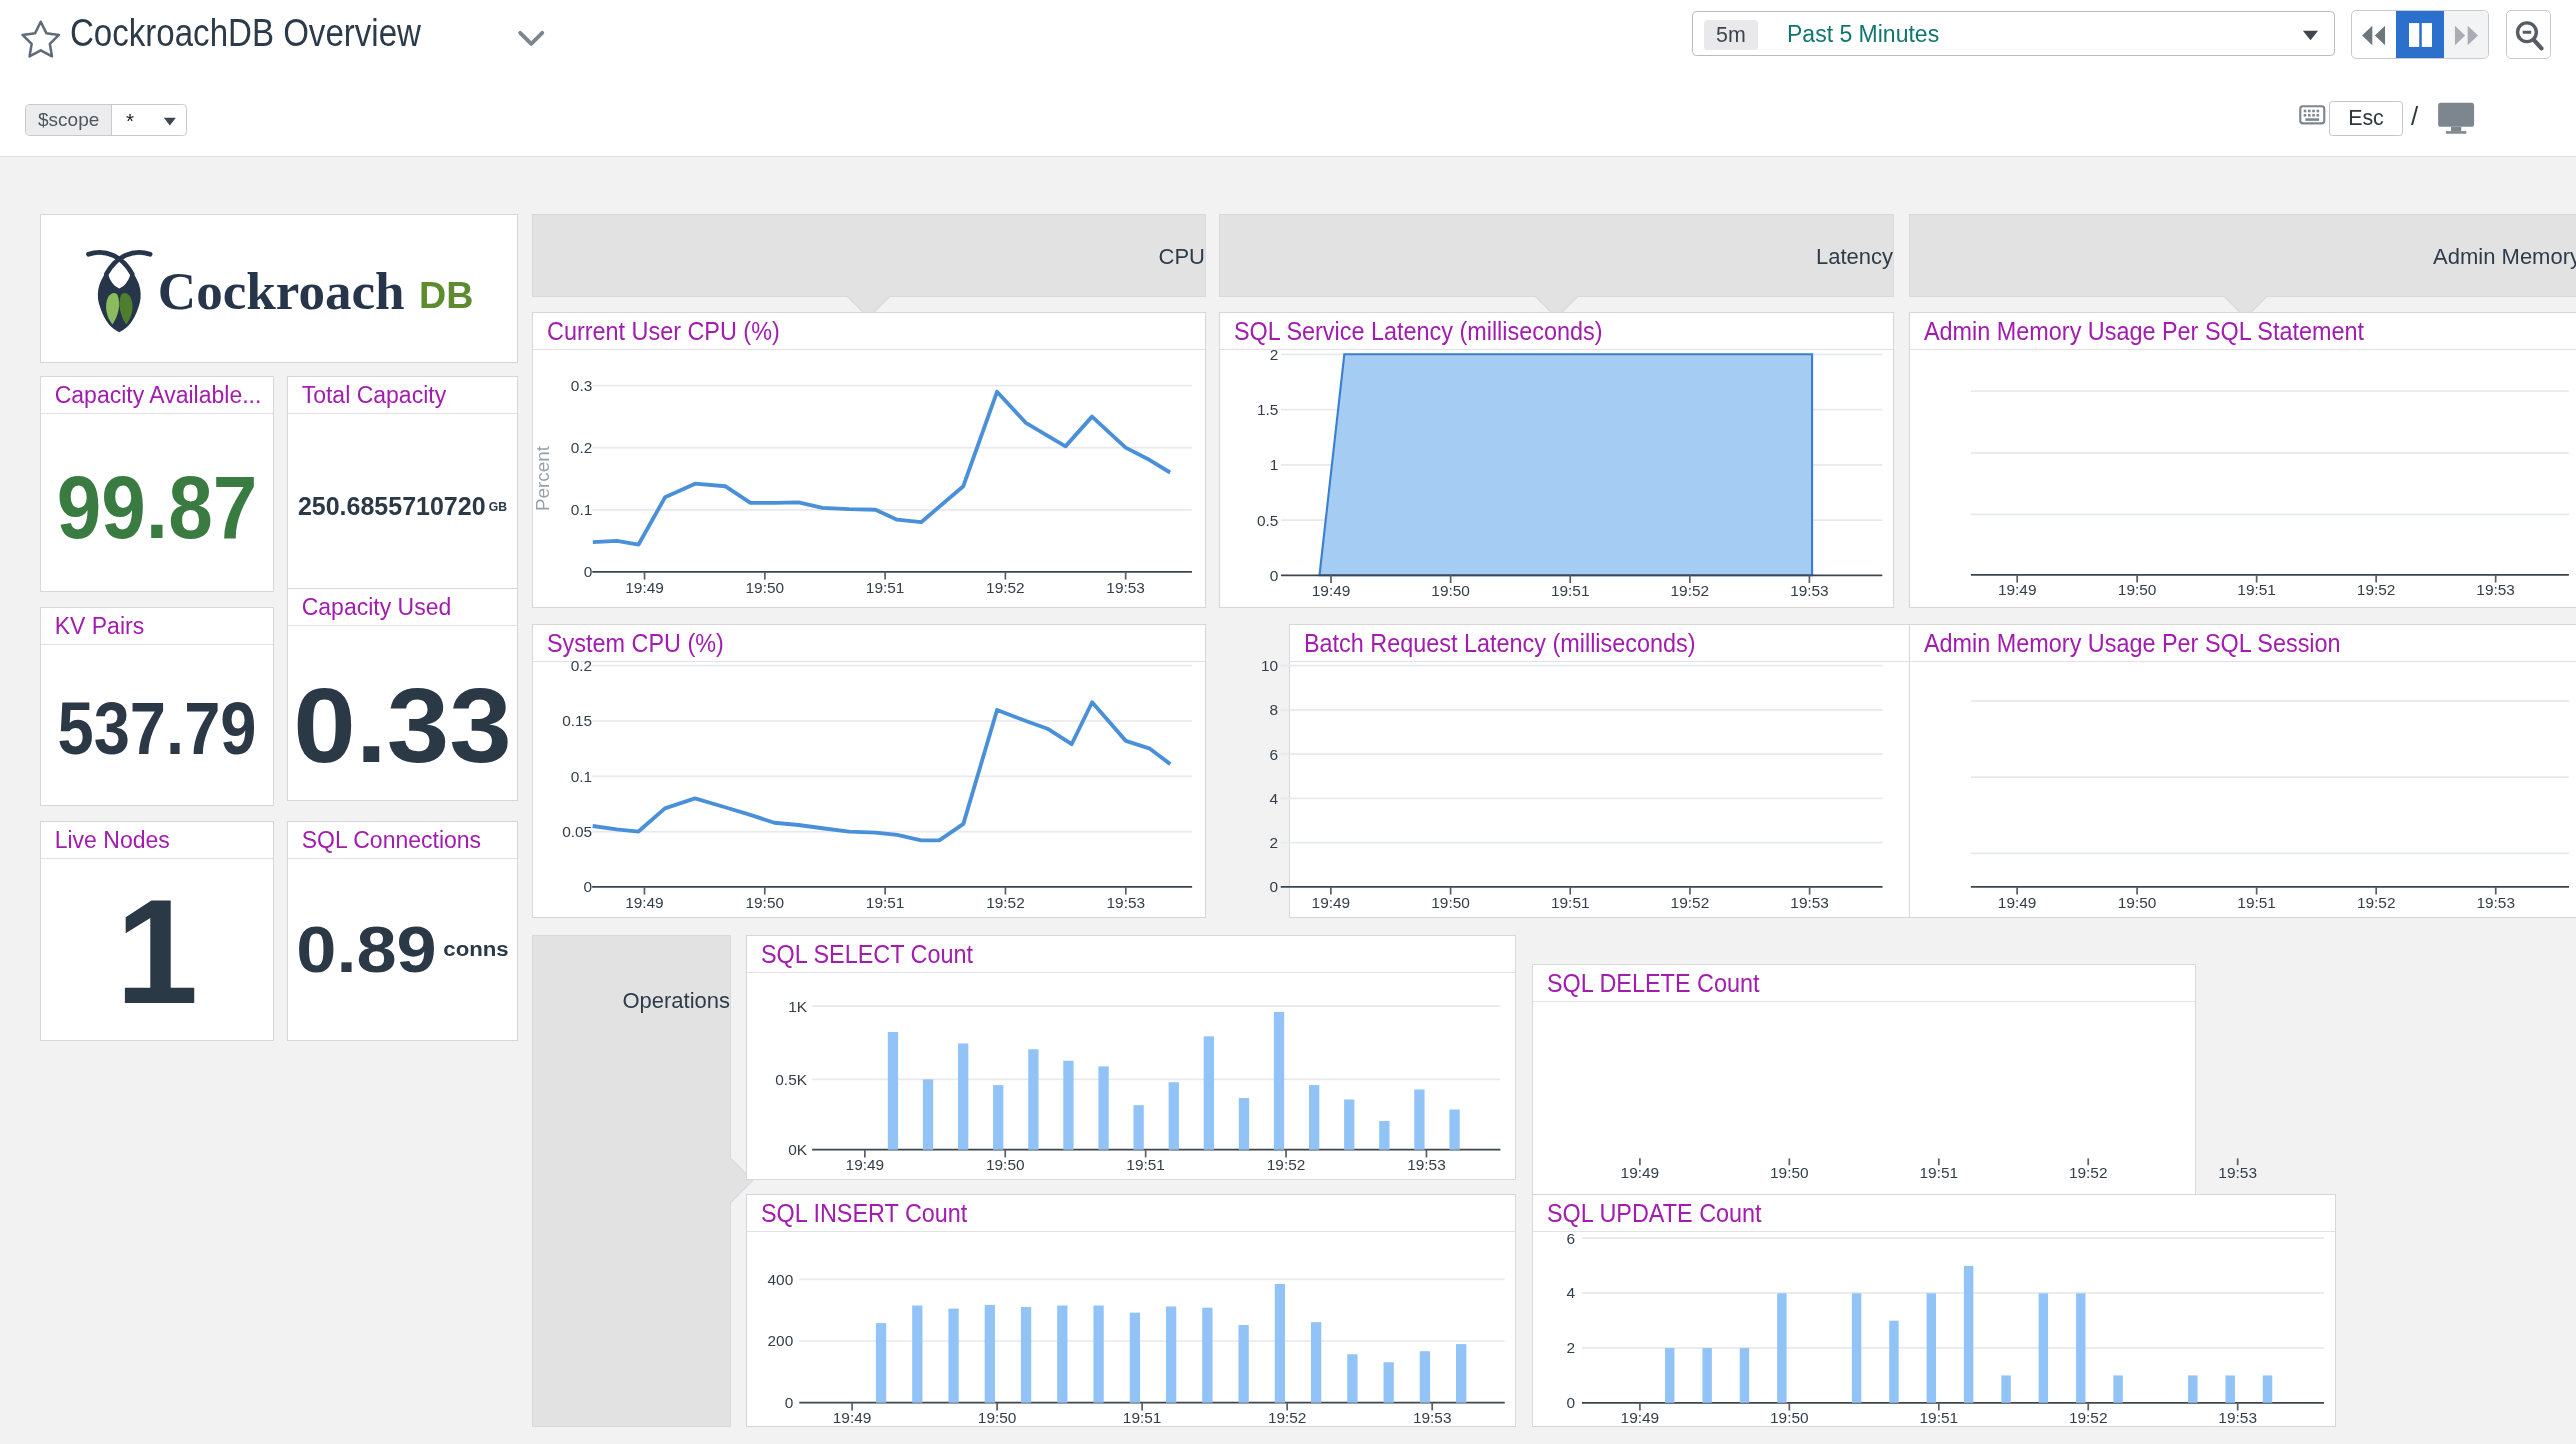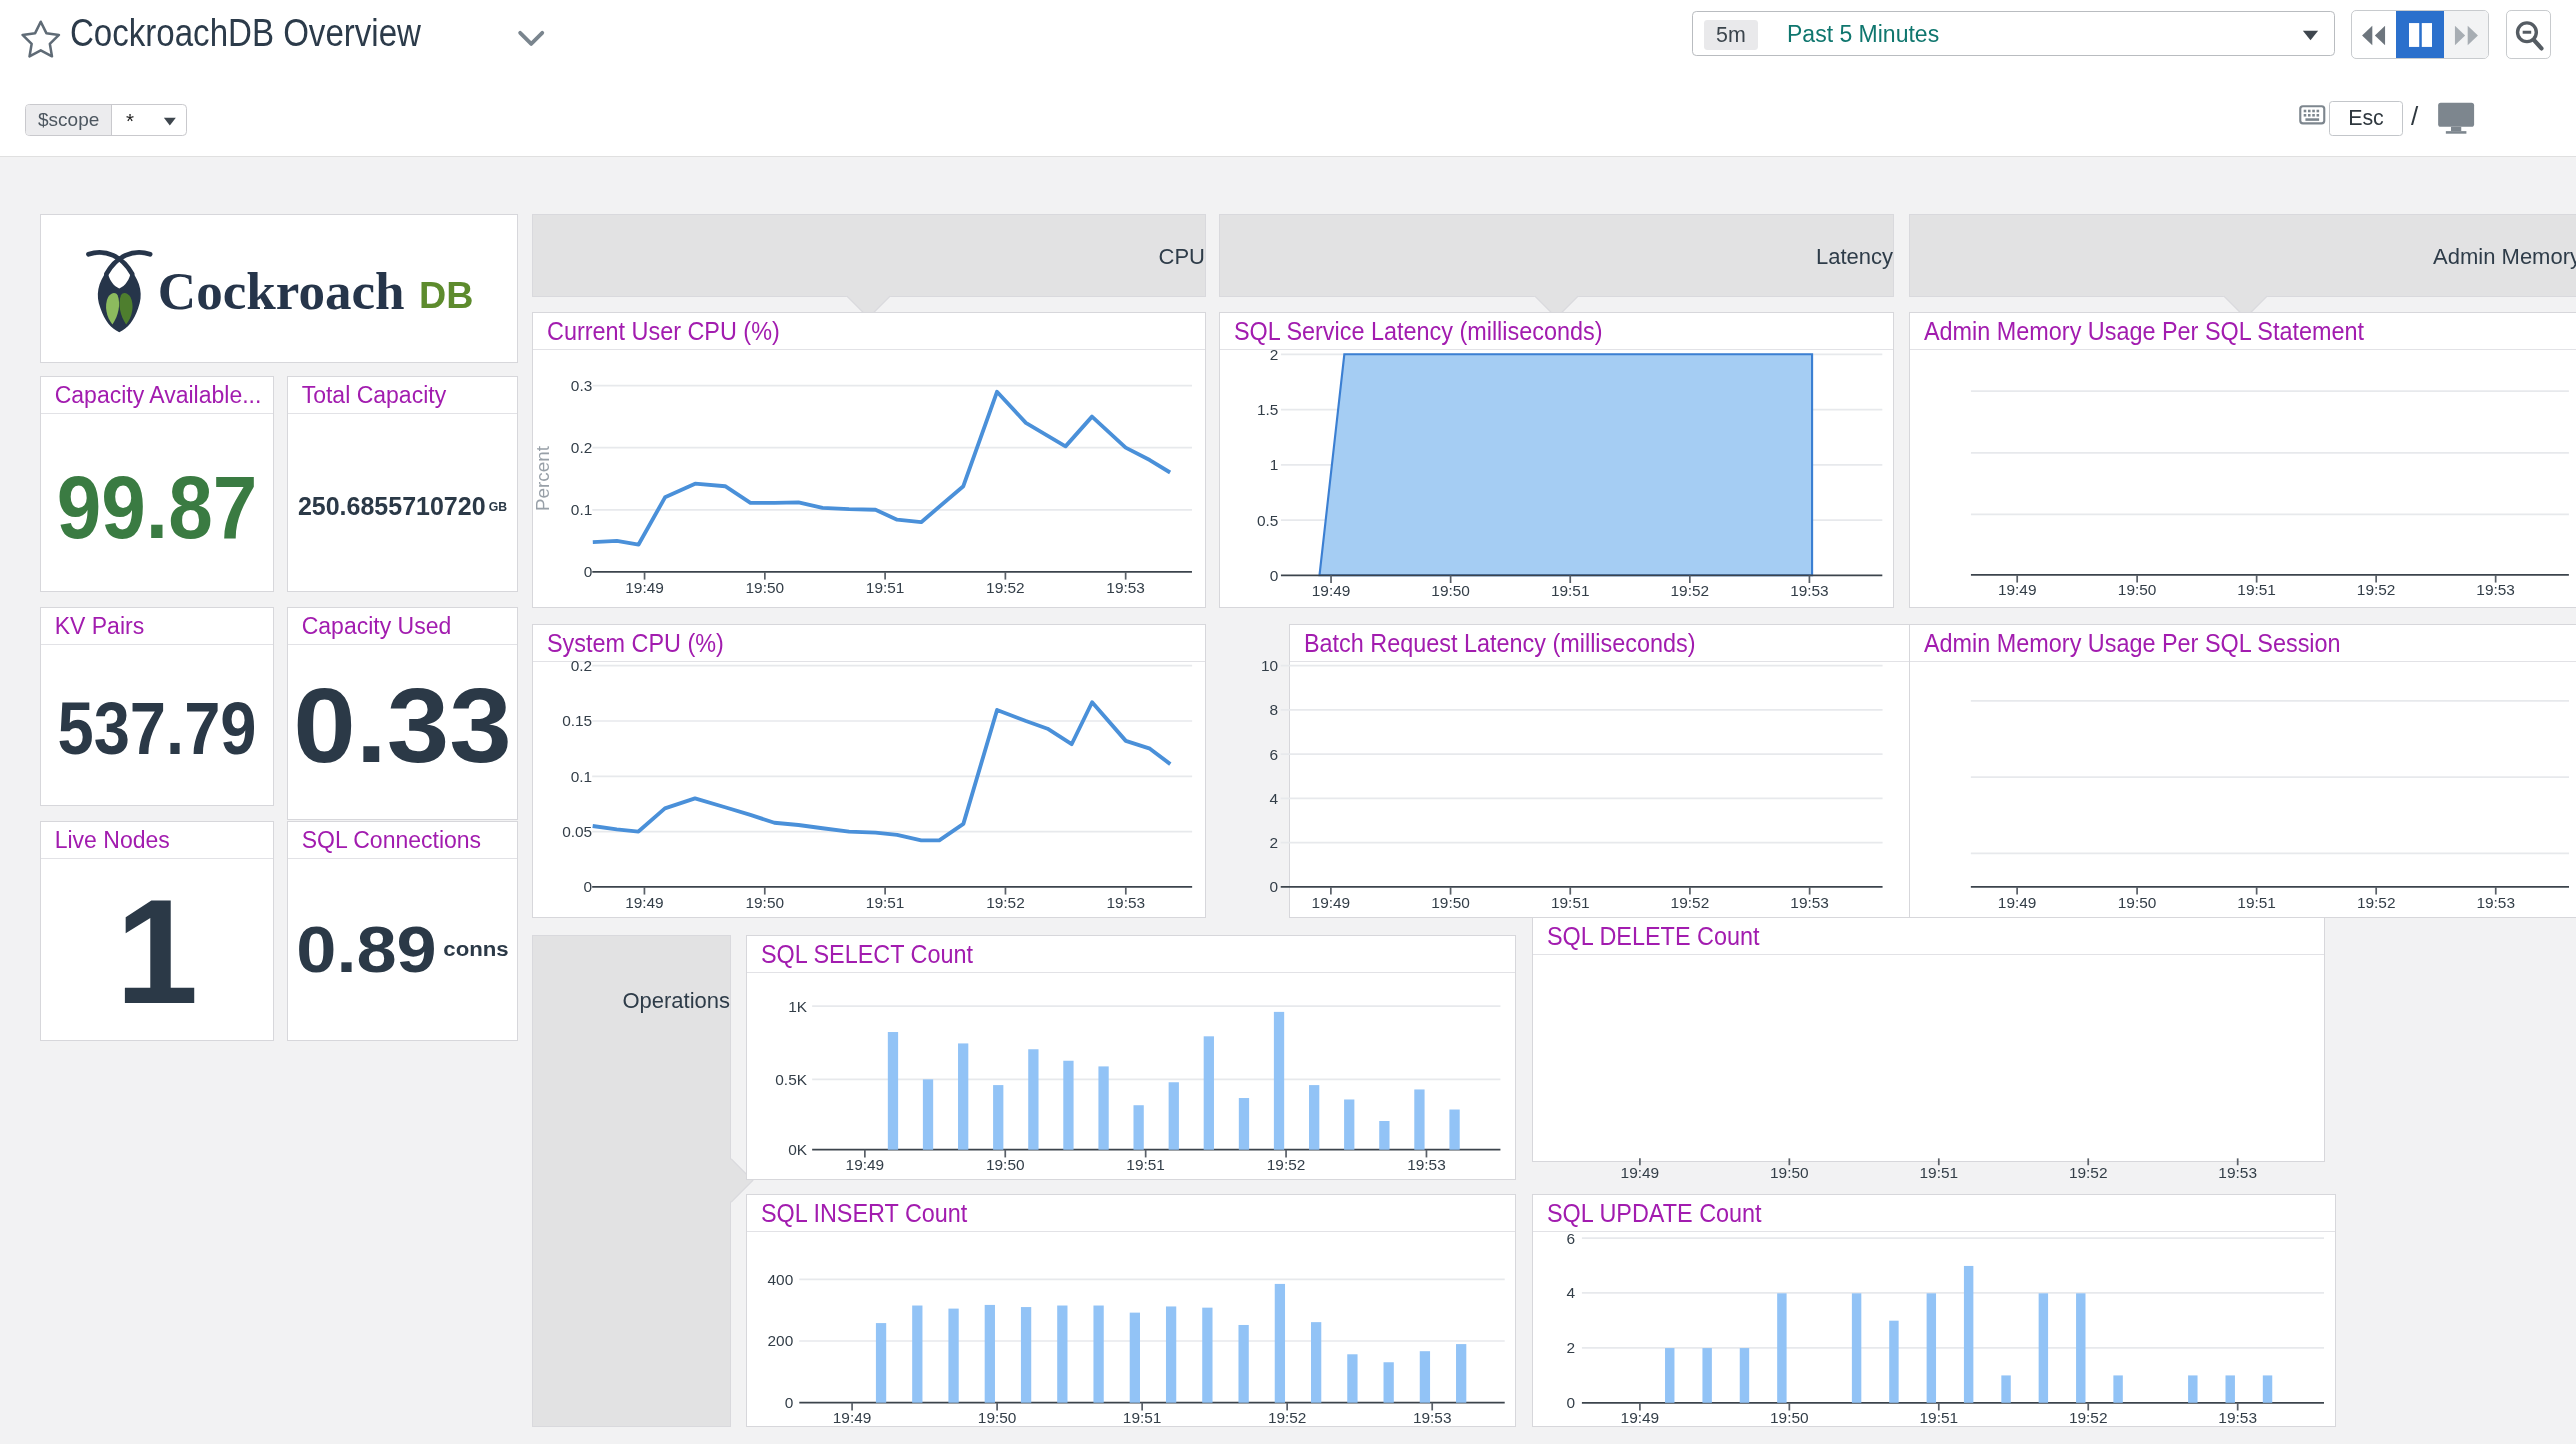--- a/index.html
+++ b/index.html
@@ -98,21 +98,21 @@
   </div>
 <div class="statv" style="left:40px;top:413px;width:234px;height:179px;font-size:89px;color:#3a7b42;transform:translateY(5.1px) scaleX(0.9);transform-origin:50% 50%">99.87</div>
 <div class="panel" style="left:287px;top:376px;width:231px;height:216px">
     <div class="ptitle" style="font-size:23px">Total Capacity</div>
   </div>
 <div class="statv" style="left:287px;top:413px;width:231px;height:179px;font-size:26.6px;color:#2b3947;transform:translateY(4.3px) scaleX(0.94);transform-origin:50% 50%">250.6855710720<span style="font-size:13px;margin-left:3.4px">GB</span></div>
 <div class="panel" style="left:40px;top:607px;width:234px;height:199px">
     <div class="ptitle" style="font-size:23px">KV Pairs</div>
   </div>
 <div class="statv" style="left:40px;top:644px;width:234px;height:162px;font-size:74px;color:#2b3947;transform:translateY(2.6px) scaleX(0.88);transform-origin:50% 50%">537.79</div>
-<div class="panel" style="left:287px;top:607px;width:231px;height:213px">
+<div class="panel" style="left:287px;top:588px;width:231px;height:213px">
     <div class="ptitle" style="font-size:23px">Capacity Used</div>
   </div>
 <div class="statv" style="left:287px;top:644px;width:231px;height:162px;font-size:105px;color:#2b3947;transform:translateY(0.9px) scaleX(1.07);transform-origin:50% 50%">0.33</div>
 <div class="panel" style="left:40px;top:821px;width:234px;height:220px">
     <div class="ptitle" style="font-size:23px">Live Nodes</div>
   </div>
 <div class="statv" style="left:40px;top:858px;width:234px;height:183px;font-size:149px;color:#2b3947;transform:translateY(1.7px) scaleX(1.0);transform-origin:50% 50%">1</div>
 <div class="panel" style="left:287px;top:821px;width:231px;height:220px">
     <div class="ptitle" style="font-size:23px">SQL Connections</div>
   </div>
@@ -290,21 +290,21 @@
     <rect x="1362.9" y="1261.3" width="12" height="78.7" fill="#92c3f6"></rect>
     <rect x="1403.8" y="1207.7" width="12" height="132.3" fill="#92c3f6"></rect>
     <rect x="1444.8" y="1279.7" width="12" height="60.3" fill="#92c3f6"></rect>
     <rect x="1485.7" y="1179.2" width="12" height="160.8" fill="#92c3f6"></rect>
     <rect x="1526.7" y="1264.6" width="12" height="75.4" fill="#92c3f6"></rect>
     <rect x="1567.6" y="1281.4" width="12" height="58.6" fill="#92c3f6"></rect>
     <rect x="1608.6" y="1306.5" width="12" height="33.5" fill="#92c3f6"></rect>
     <rect x="1649.5" y="1269.7" width="12" height="70.3" fill="#92c3f6"></rect>
     <rect x="1690.5" y="1293.1" width="12" height="46.9" fill="#92c3f6"></rect>
   </svg>
-<div class="panel" style="left:1532px;top:917px;width:793px;height:245px">
+<div class="panel" style="left:1532px;top:964px;width:664px;height:245px">
     <div class="ptitle"><span style="display:inline-block;transform:scaleX(0.9);transform-origin:0 50%">SQL DELETE Count</span></div>
   </div>
 <svg style="position:absolute;left:1533px;top:972px;overflow:visible" width="803" height="208" viewBox="1788 1133 936 242">
     <line x1="1912.6" x2="1912.6" y1="1350" y2="1358" stroke="#5a6068" stroke-width="2"></line>
     <text x="1912.6" y="1367" font-size="18" fill="#333e48" text-anchor="middle" dominant-baseline="central" font-family="Liberation Sans,sans-serif">19:49</text>
     <line x1="2086.8" x2="2086.8" y1="1350" y2="1358" stroke="#5a6068" stroke-width="2"></line>
     <text x="2086.8" y="1367" font-size="18" fill="#333e48" text-anchor="middle" dominant-baseline="central" font-family="Liberation Sans,sans-serif">19:50</text>
     <line x1="2261" x2="2261" y1="1350" y2="1358" stroke="#5a6068" stroke-width="2"></line>
     <text x="2261" y="1367" font-size="18" fill="#333e48" text-anchor="middle" dominant-baseline="central" font-family="Liberation Sans,sans-serif">19:51</text>
     <line x1="2435.2" x2="2435.2" y1="1350" y2="1358" stroke="#5a6068" stroke-width="2"></line>

